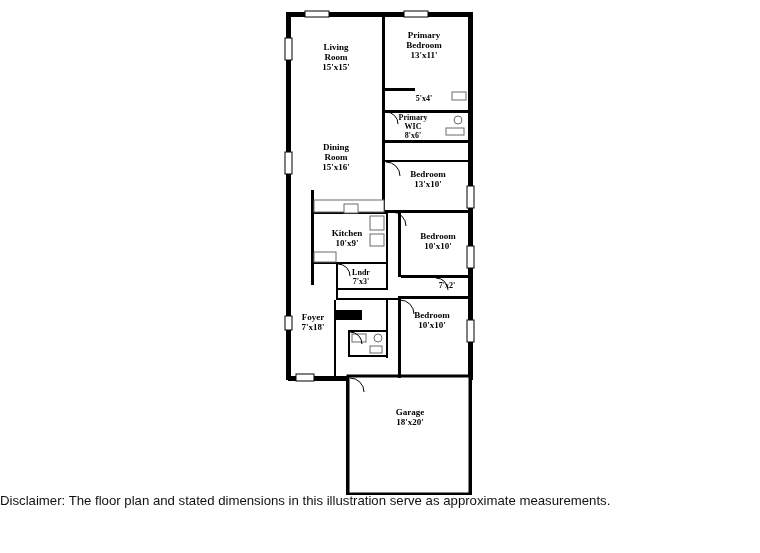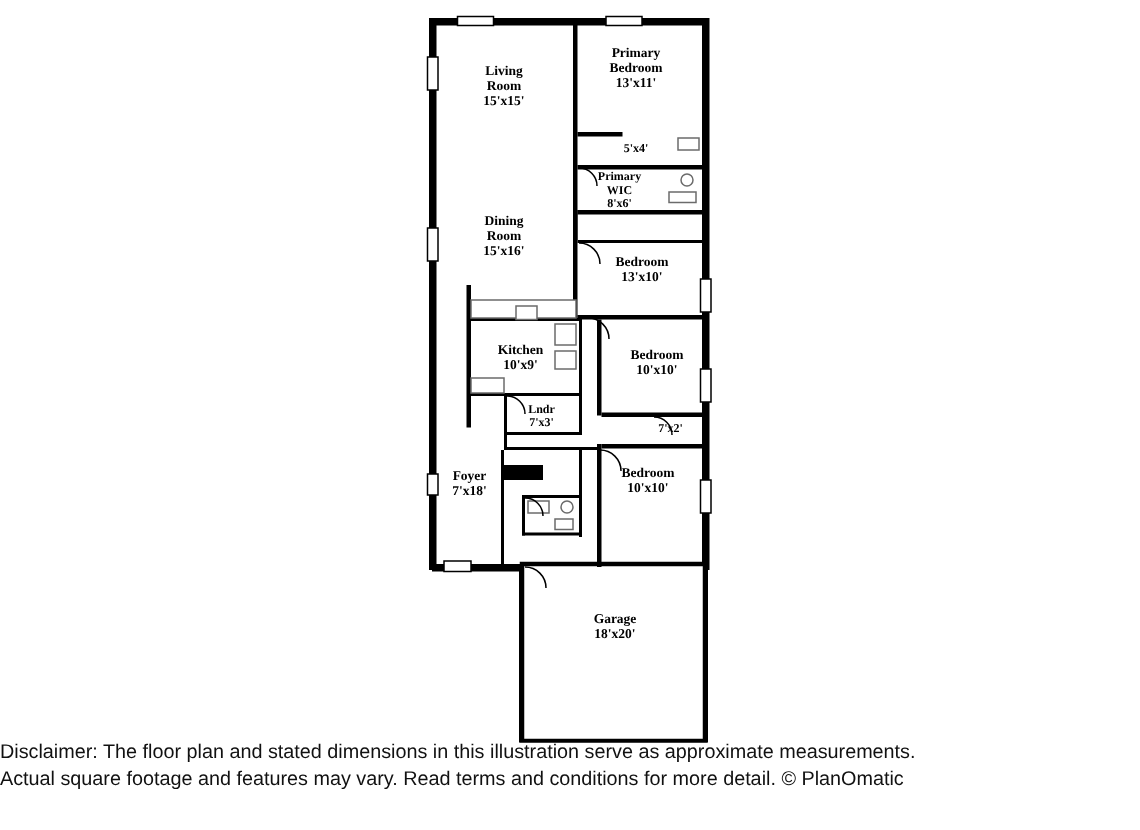--- a/index.html
+++ b/index.html
@@ -160,14 +160,13 @@
     <text class="room-label" x="313" y="320" font-size="9">Foyer</text>
     <text class="room-label" x="313" y="330" font-size="9">7'x18'</text>
 
     <text class="room-label" x="410" y="415" font-size="9">Garage</text>
     <text class="room-label" x="410" y="425" font-size="9">18'x20'</text>
   </g>
 </svg>
 
 <div class="disclaimer">
   <div>Disclaimer: The floor plan and stated dimensions in this illustration serve as approximate measurements.</div>
-  <div>Actual square footage and features may vary. Read terms and conditions for more detail. © PlanOmatic</div>
 </div>
 
 </body></html>

